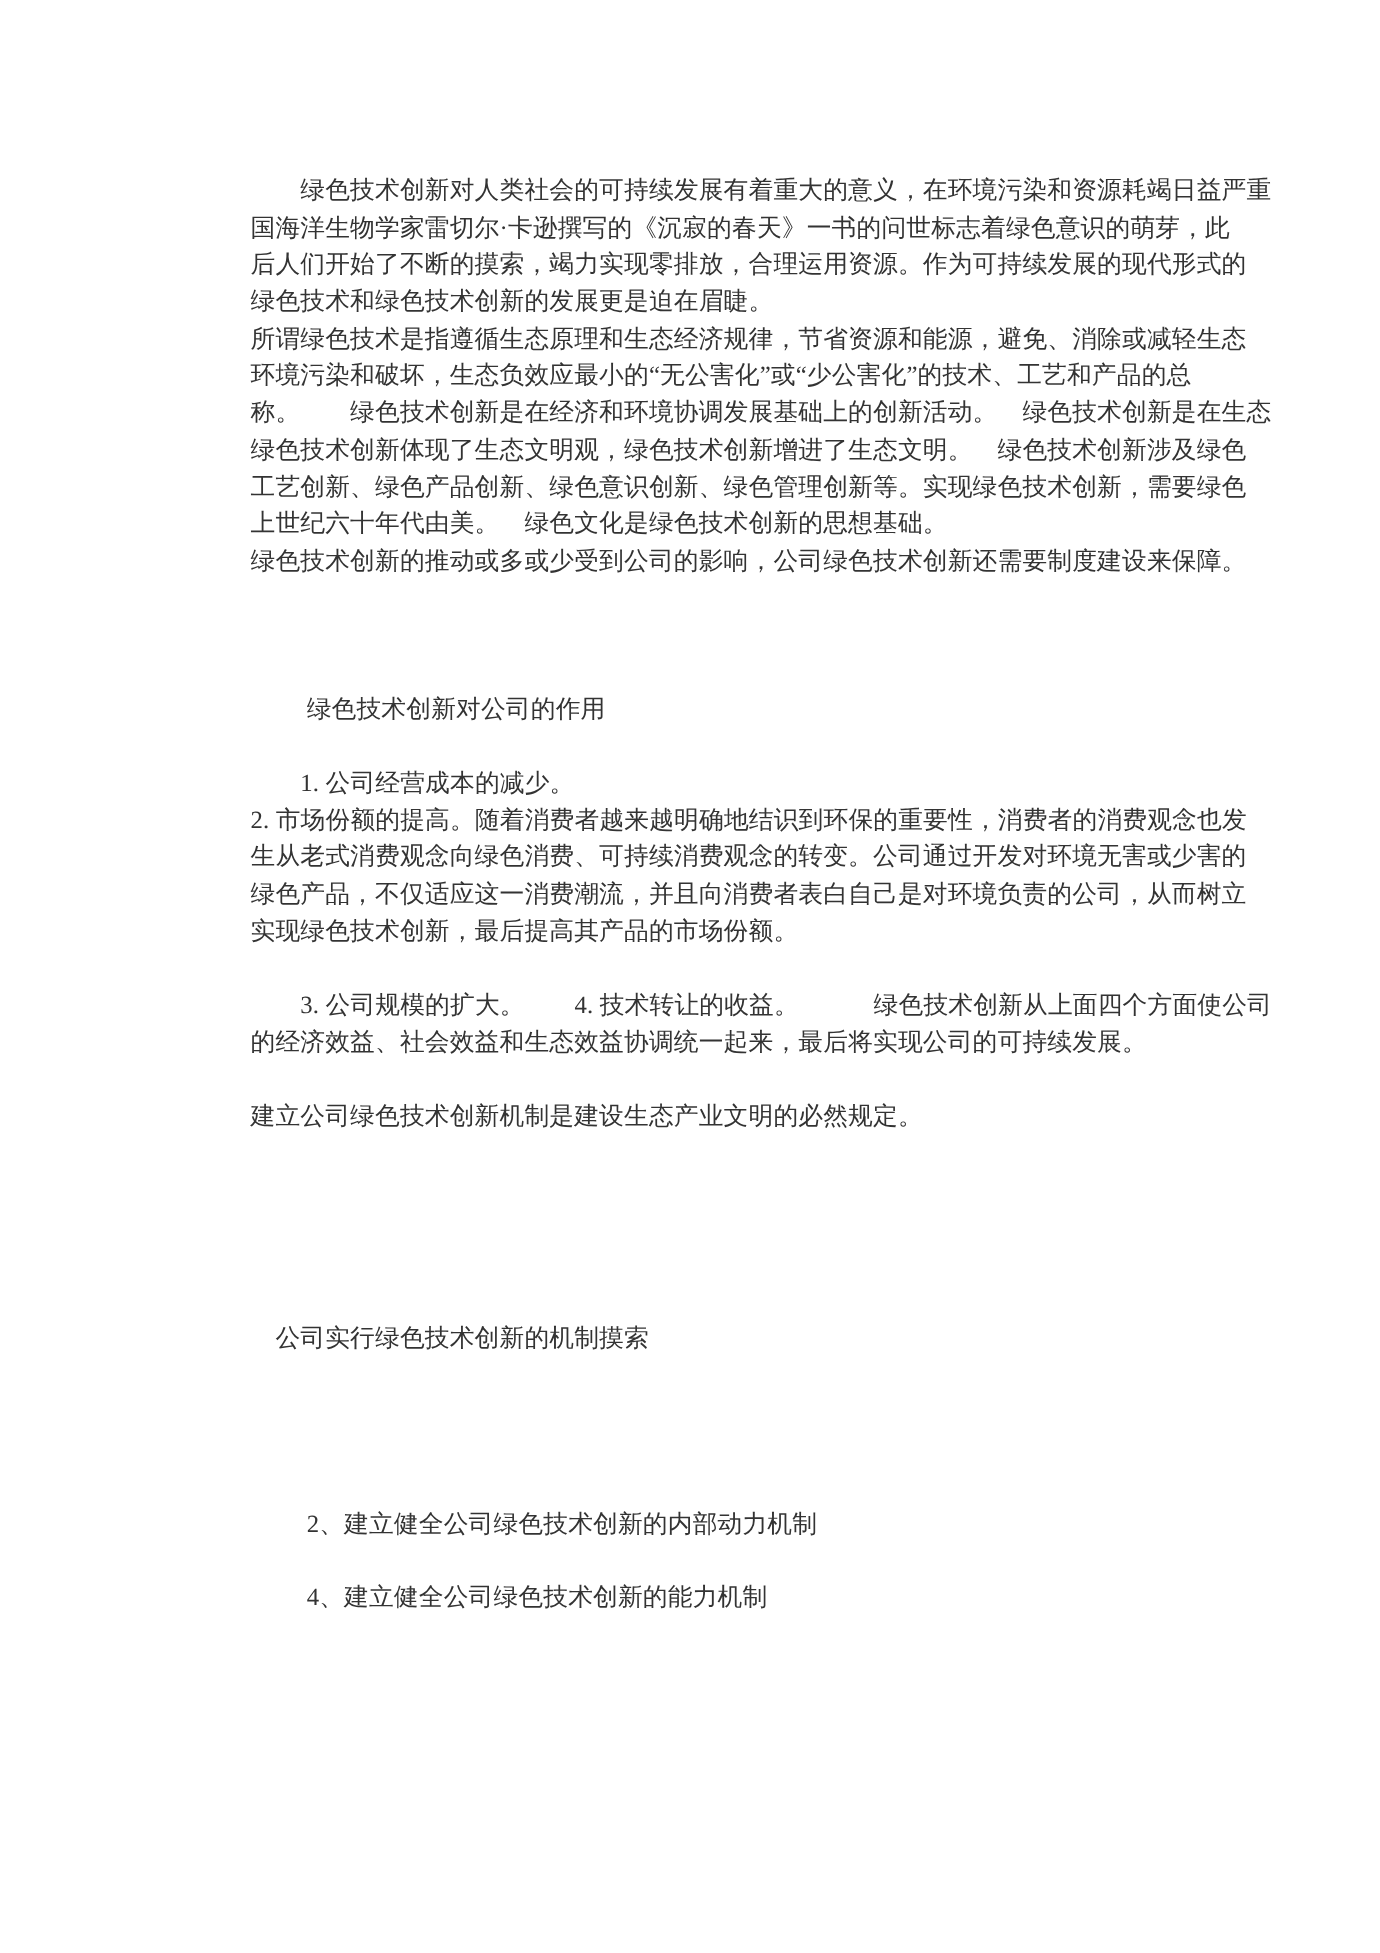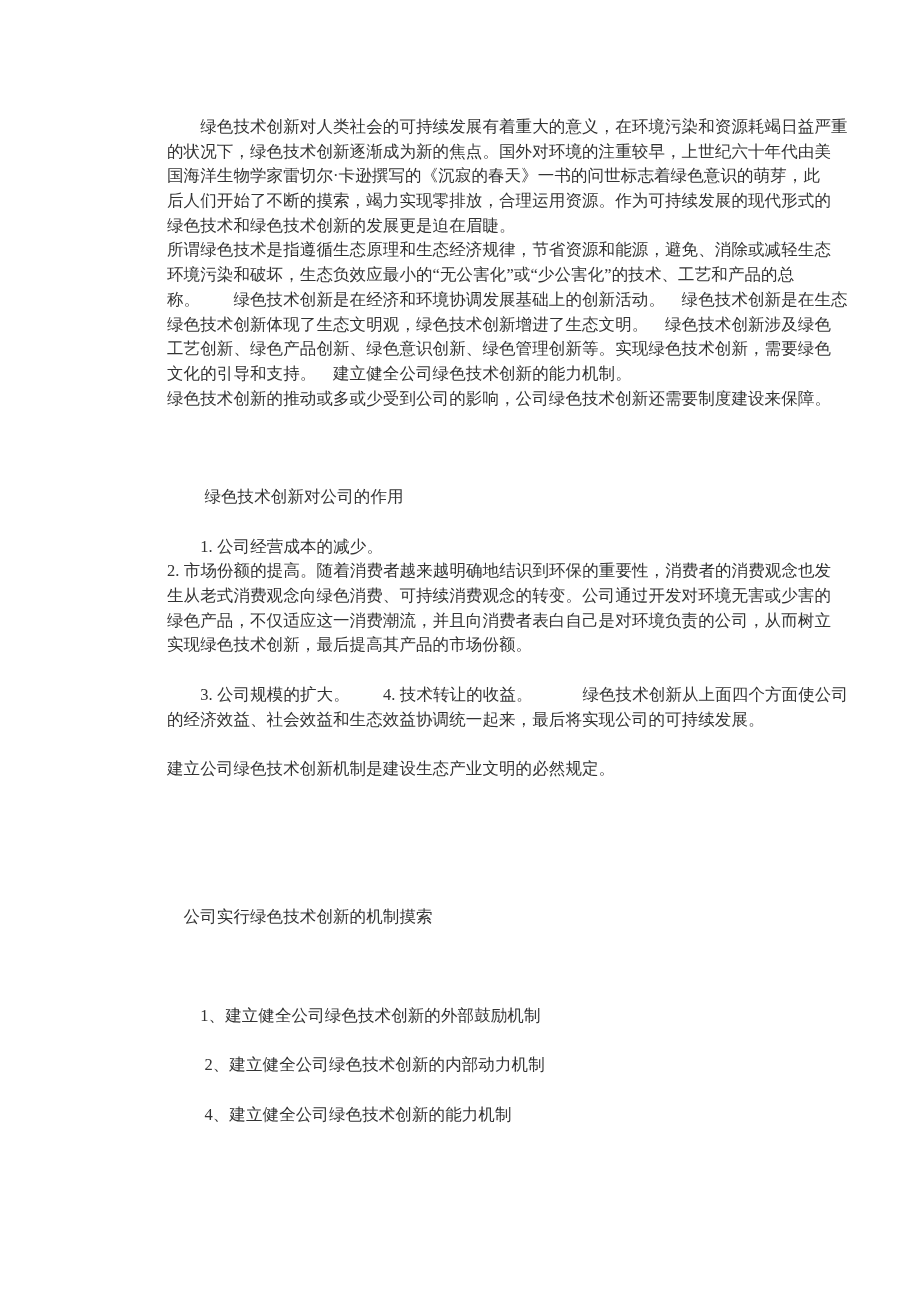--- a/index.html
+++ b/index.html
@@ -37,30 +37,29 @@
     white-space: pre;
     height: 24.7px;
   }
 </style>
 </head>
 <body>
 
 <div class="doc-page">
   <div class="doc-text">
       <div class="doc-line">　　绿色技术创新对人类社会的可持续发展有着重大的意义，在环境污染和资源耗竭日益严重</div>
-      <div class="doc-line">的状况下，绿色技术创新逐渐成为新的焦点。国外对环境的注重较早，上世纪六十年代由美</div>
       <div class="doc-line">国海洋生物学家雷切尔·卡逊撰写的《沉寂的春天》一书的问世标志着绿色意识的萌芽，此</div>
       <div class="doc-line">后人们开始了不断的摸索，竭力实现零排放，合理运用资源。作为可持续发展的现代形式的</div>
       <div class="doc-line">绿色技术和绿色技术创新的发展更是迫在眉睫。</div>
       <div class="doc-line">所谓绿色技术是指遵循生态原理和生态经济规律，节省资源和能源，避免、消除或减轻生态</div>
       <div class="doc-line">环境污染和破坏，生态负效应最小的“无公害化”或“少公害化”的技术、工艺和产品的总</div>
       <div class="doc-line">称。　　绿色技术创新是在经济和环境协调发展基础上的创新活动。　绿色技术创新是在生态</div>
       <div class="doc-line">绿色技术创新体现了生态文明观，绿色技术创新增进了生态文明。　绿色技术创新涉及绿色</div>
       <div class="doc-line">工艺创新、绿色产品创新、绿色意识创新、绿色管理创新等。实现绿色技术创新，需要绿色</div>
-      <div class="doc-line">文化的引导和支持。　建立健全公司绿色技术创新的能力机制。</div>
+      <div class="doc-line">上世纪六十年代由美。　绿色文化是绿色技术创新的思想基础。</div>
       <div class="doc-line">绿色技术创新的推动或多或少受到公司的影响，公司绿色技术创新还需要制度建设来保障。</div>
       <div class="doc-line">&nbsp;</div>
       <div class="doc-line">&nbsp;</div>
       <div class="doc-line">&nbsp;</div>
       <div class="doc-line">　　 绿色技术创新对公司的作用</div>
       <div class="doc-line">&nbsp;</div>
       <div class="doc-line">　　1. 公司经营成本的减少。</div>
       <div class="doc-line">2. 市场份额的提高。随着消费者越来越明确地结识到环保的重要性，消费者的消费观念也发</div>
       <div class="doc-line">生从老式消费观念向绿色消费、可持续消费观念的转变。公司通过开发对环境无害或少害的</div>
       <div class="doc-line">绿色产品，不仅适应这一消费潮流，并且向消费者表白自己是对环境负责的公司，从而树立</div>
@@ -72,19 +71,18 @@
       <div class="doc-line">建立公司绿色技术创新机制是建设生态产业文明的必然规定。</div>
       <div class="doc-line">&nbsp;</div>
       <div class="doc-line">&nbsp;</div>
       <div class="doc-line">&nbsp;</div>
       <div class="doc-line">&nbsp;</div>
       <div class="doc-line">&nbsp;</div>
       <div class="doc-line">　公司实行绿色技术创新的机制摸索</div>
       <div class="doc-line">&nbsp;</div>
       <div class="doc-line">&nbsp;</div>
       <div class="doc-line">&nbsp;</div>
-      <div class="doc-line">　　1、建立健全公司绿色技术创新的外部鼓励机制</div>
       <div class="doc-line">&nbsp;</div>
       <div class="doc-line">　　 2、建立健全公司绿色技术创新的内部动力机制</div>
       <div class="doc-line">&nbsp;</div>
       <div class="doc-line">　　 4、建立健全公司绿色技术创新的能力机制</div>
     </div>
 </div>
 
 </body></html>

